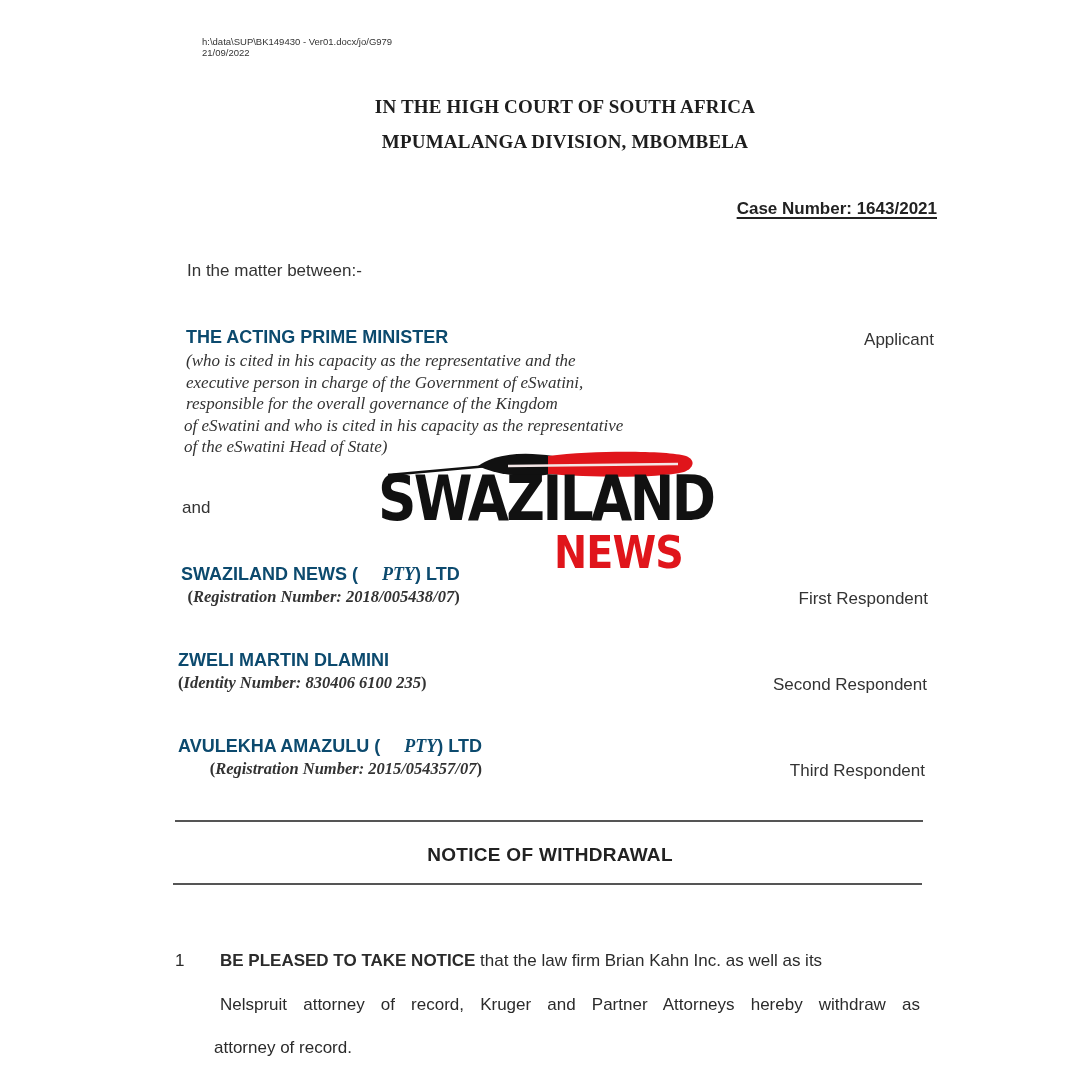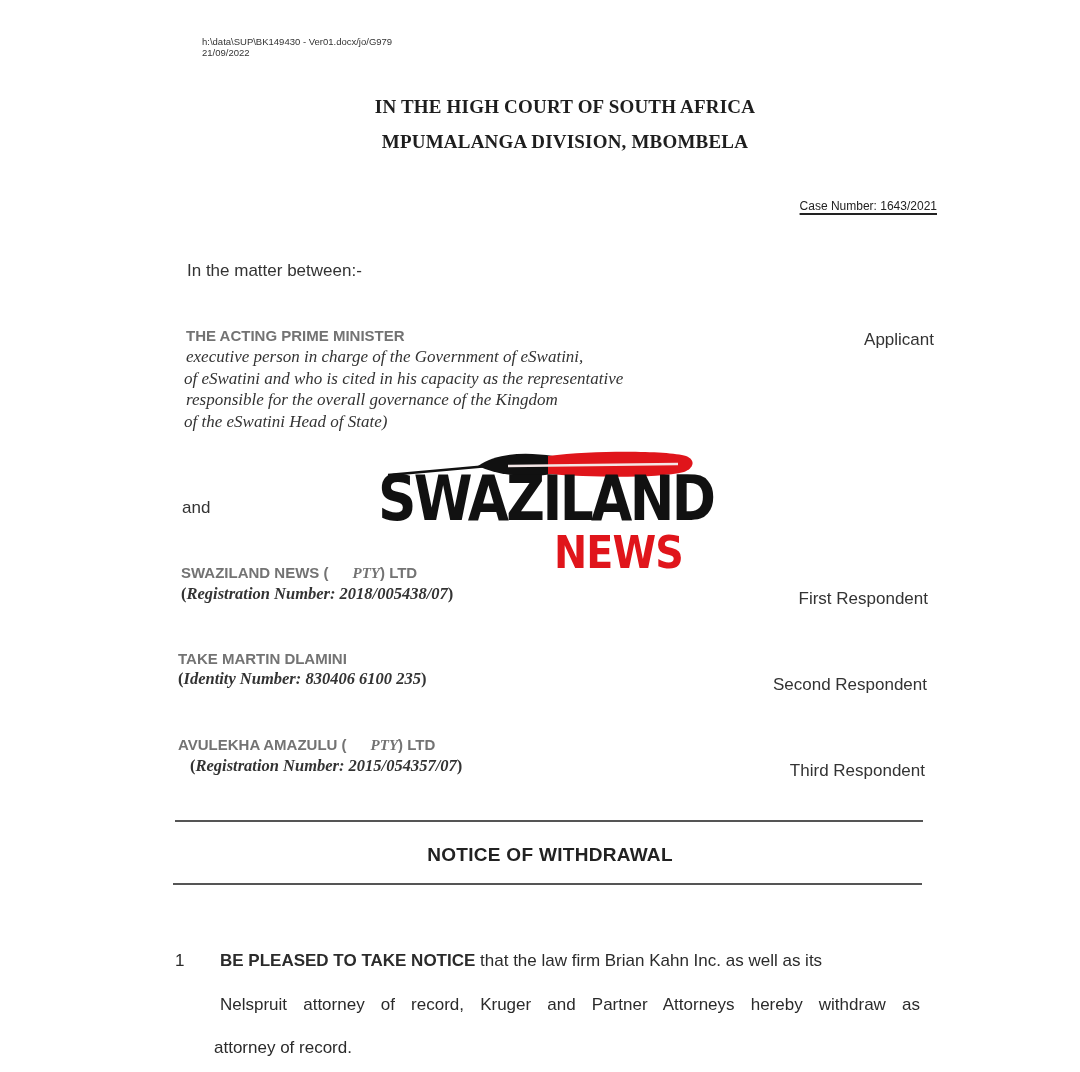--- a/index.html
+++ b/index.html
@@ -4,23 +4,23 @@
 <style>
   html, body { margin: 0; padding: 0; }
   body {
     width: 1080px; height: 1072px; background: #ffffff; position: relative;
     overflow: hidden; color: #2b2b2b;
     font-family: "Liberation Sans", sans-serif;
   }
   .abs { position: absolute; }
   .meta { left: 192px; top: 36px; font-size: 9.5px; line-height: 11px; color: #333; margin-left: 10px; }
   .court { left: 0; width: 1130px; text-align: center; font-family: "Liberation Serif", serif; font-weight: bold; font-size: 19px; color: #1e1e1e; letter-spacing: 0.2px; }
-  .case { right: 143px; top: 199px; font-weight: normal; font-size: 12px; text-decoration: underline; text-decoration-thickness: 2px; text-underline-offset: 3px; color: #222; }
+  .case { right: 143px; top: 199px; font-weight: bold; font-size: 17px; text-decoration: underline; text-decoration-thickness: 2px; text-underline-offset: 3px; color: #222; }
   .lbl { font-size: 17px; color: #333; }
-  .party-name { font-weight: bold; font-size: 15px; color: #737373; }
+  .party-name { font-weight: bold; font-size: 18px; color: #0c4a6e; }
   .party-name i { font-family: "Liberation Serif", serif; font-weight: bold; margin-left: 24px; }
   .desc { font-family: "Liberation Serif", serif; font-style: italic; font-size: 17px; line-height: 21.5px; color: #333; }
   .desc-bold { font-family: "Liberation Serif", serif; font-style: italic; font-weight: bold; font-size: 16.5px; color: #333; text-align: right; }
   .desc-bold span.p { font-style: normal; }
   .role { font-size: 17px; color: #333; text-align: left; }
   .rule { height: 2px; background: #555; }
   .notice-title { left: 0; width: 1100px; text-align: center; top: 844px; font-weight: bold; font-size: 19px; color: #222; letter-spacing: 0.3px; }
   .para { font-size: 17px; color: #2b2b2b; }
   .logo-text { font-family: "DejaVu Sans", sans-serif; font-weight: bold; }
 </style>
@@ -37,23 +37,24 @@
   <div class="abs court" style="top:96px;">IN THE HIGH COURT OF SOUTH AFRICA</div>
   <div class="abs court" style="top:131px;">MPUMALANGA DIVISION, MBOMBELA</div>
 
   <div class="abs case">Case Number: 1643/2021</div>
 
   <div class="abs lbl" style="left:187px; top:261px;">In the matter between:-</div>
 
   <div class="abs" style="left:186px; top:327px;">
     <div class="party-name">THE ACTING PRIME MINISTER</div>
     <div class="desc" style="margin-top:2px;">
+      <div>(who is cited in his capacity as the representative and the</div>
       <div>executive person in charge of the Government of eSwatini,</div>
+      <div>responsible for the overall governance of the Kingdom</div>
       <div style="margin-left:-2px;">of eSwatini and who is cited in his capacity as the representative</div>
-      <div>responsible for the overall governance of the Kingdom</div>
       <div style="margin-left:-2px;">of the eSwatini Head of State)</div>
     </div>
   </div>
   <div class="abs role" style="right:146px; top:330px;">Applicant</div>
 
   <div class="abs lbl" style="left:182px; top:498px;">and</div>
 
   <div class="abs" style="left:378px; top:448px; width:320px; height:130px;">
     <svg width="320" height="40" viewBox="0 0 320 40" style="position:absolute; left:0; top:0;">
       <line x1="10" y1="27" x2="110" y2="18" stroke="#111" stroke-width="2.5"></line>
@@ -65,21 +66,21 @@
     <div class="abs logo-text" style="left:176px; top:80px; font-size:44px; line-height:50px; color:#e0151b; letter-spacing:-1px; transform:scaleX(0.9); transform-origin:left top;">NEWS</div>
   </div>
 
   <div class="abs" style="left:181px; top:564px;">
     <div class="party-name"><span>SWAZILAND NEWS (</span><i>PTY</i><span>) LTD</span></div>
     <div class="desc-bold" style="margin-top:2px;"><span class="p">(</span><span>Registration Number: 2018/005438/07</span><span class="p">)</span></div>
   </div>
   <div class="abs role" style="right:152px; top:589px;">First Respondent</div>
 
   <div class="abs" style="left:178px; top:650px;">
-    <div class="party-name">TAKE MARTIN DLAMINI</div>
+    <div class="party-name">ZWELI MARTIN DLAMINI</div>
     <div class="desc-bold" style="margin-top:2px;"><span class="p">(</span><span>Identity Number: 830406 6100 235</span><span class="p">)</span></div>
   </div>
   <div class="abs role" style="right:153px; top:675px;">Second Respondent</div>
 
   <div class="abs" style="left:178px; top:736px;">
     <div class="party-name"><span>AVULEKHA AMAZULU (</span><i>PTY</i><span>) LTD</span></div>
     <div class="desc-bold" style="margin-top:2px;margin-left:12px;"><span class="p">(</span><span>Registration Number: 2015/054357/07</span><span class="p">)</span></div>
   </div>
   <div class="abs role" style="right:155px; top:761px;">Third Respondent</div>
 

